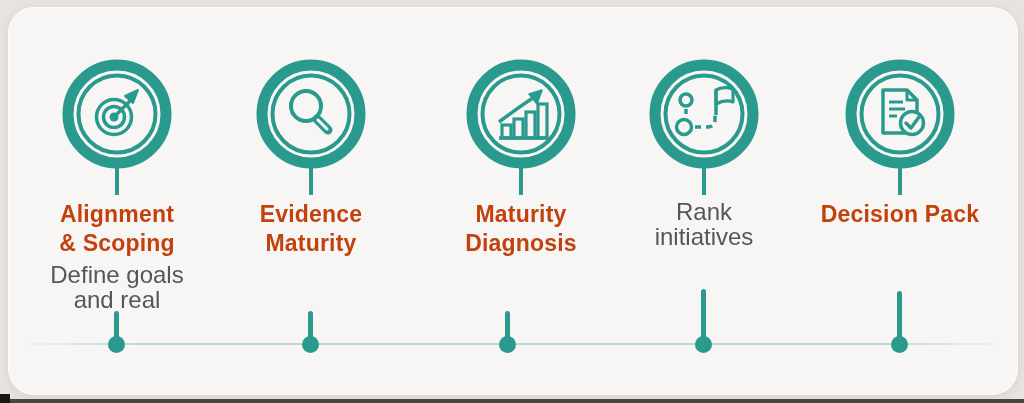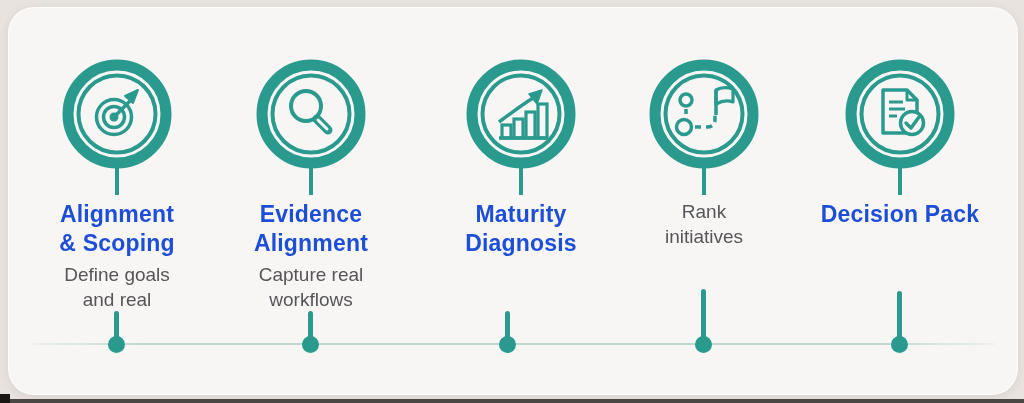--- a/index.html
+++ b/index.html
@@ -10,22 +10,22 @@
         border:1px solid rgba(255,255,255,.8);
         box-shadow:0 2px 8px rgba(90,80,75,.12);}
   .bottom-bar{position:absolute;left:0;right:0;bottom:0;height:4px;background:#4a4644;}
   .corner-chip{position:absolute;left:0;bottom:0;width:10px;height:9px;background:#191716;}
 
   .step{position:absolute;top:59px;width:200px;display:flex;flex-direction:column;
         align-items:center;text-align:center;}
   .step-icon{width:110px;height:110px;display:block;}
   .icon-stem{width:4px;height:27px;background:#2a9a8e;margin-top:-1px;}
   .step-title{margin:5px 0 0 0;font-size:23px;line-height:29px;font-weight:700;
-              color:#1d4ed8;white-space:pre-line;letter-spacing:.2px;}
-  .step-desc{margin:4px 0 0 0;font-size:19px;line-height:25px;color:#56565a;
+              color:#c2410c;white-space:pre-line;letter-spacing:.2px;}
+  .step-desc{margin:4px 0 0 0;font-size:24px;line-height:25px;color:#56565a;
              white-space:pre-line;}
 
   .tl-line{position:absolute;top:343px;left:30px;width:965px;height:2px;
            background:linear-gradient(90deg,rgba(190,215,209,.15),#bed7d1 12%,#bed7d1 88%,rgba(190,215,209,.15));}
   .tl-stem{position:absolute;width:5px;background:#2a9a8e;border-radius:3px;}
   .tl-dot{position:absolute;top:336px;width:17px;height:17px;border-radius:50%;
           background:#2a9a8e;}
 </style>
 </head>
 <body>
@@ -57,23 +57,21 @@
       <g fill="none" stroke="#2a9a8e">
         <circle cx="55" cy="55" r="49" stroke-width="11"></circle>
         <circle cx="55" cy="55" r="38.5" stroke-width="4"></circle>
         <circle cx="50" cy="47" r="15" stroke-width="4"></circle>
         <line x1="61" y1="60" x2="72" y2="71" stroke-width="9" stroke-linecap="round"></line>
         <line x1="62" y1="61" x2="71" y2="70" stroke="#f8f6f4" stroke-width="3" stroke-linecap="round"></line>
       </g>
     </svg>
     <div class="icon-stem"></div>
     <h3 class="step-title">Evidence
-Alignment</h3>
-    <p class="step-desc">Capture real
-workflows</p>
+Maturity</h3>
   </div>
 
   <div class="step" style="left:421px">
     <svg class="step-icon" viewBox="0 0 110 110">
       <g fill="none" stroke="#2a9a8e">
         <circle cx="55" cy="55" r="49" stroke-width="11"></circle>
         <circle cx="55" cy="55" r="38.5" stroke-width="4"></circle>
         <line x1="33" y1="79" x2="81" y2="79" stroke-width="3.5"></line>
         <rect x="36" y="66" width="9" height="13" stroke-width="3.2"></rect>
         <rect x="48" y="60" width="9" height="19" stroke-width="3.2"></rect>

